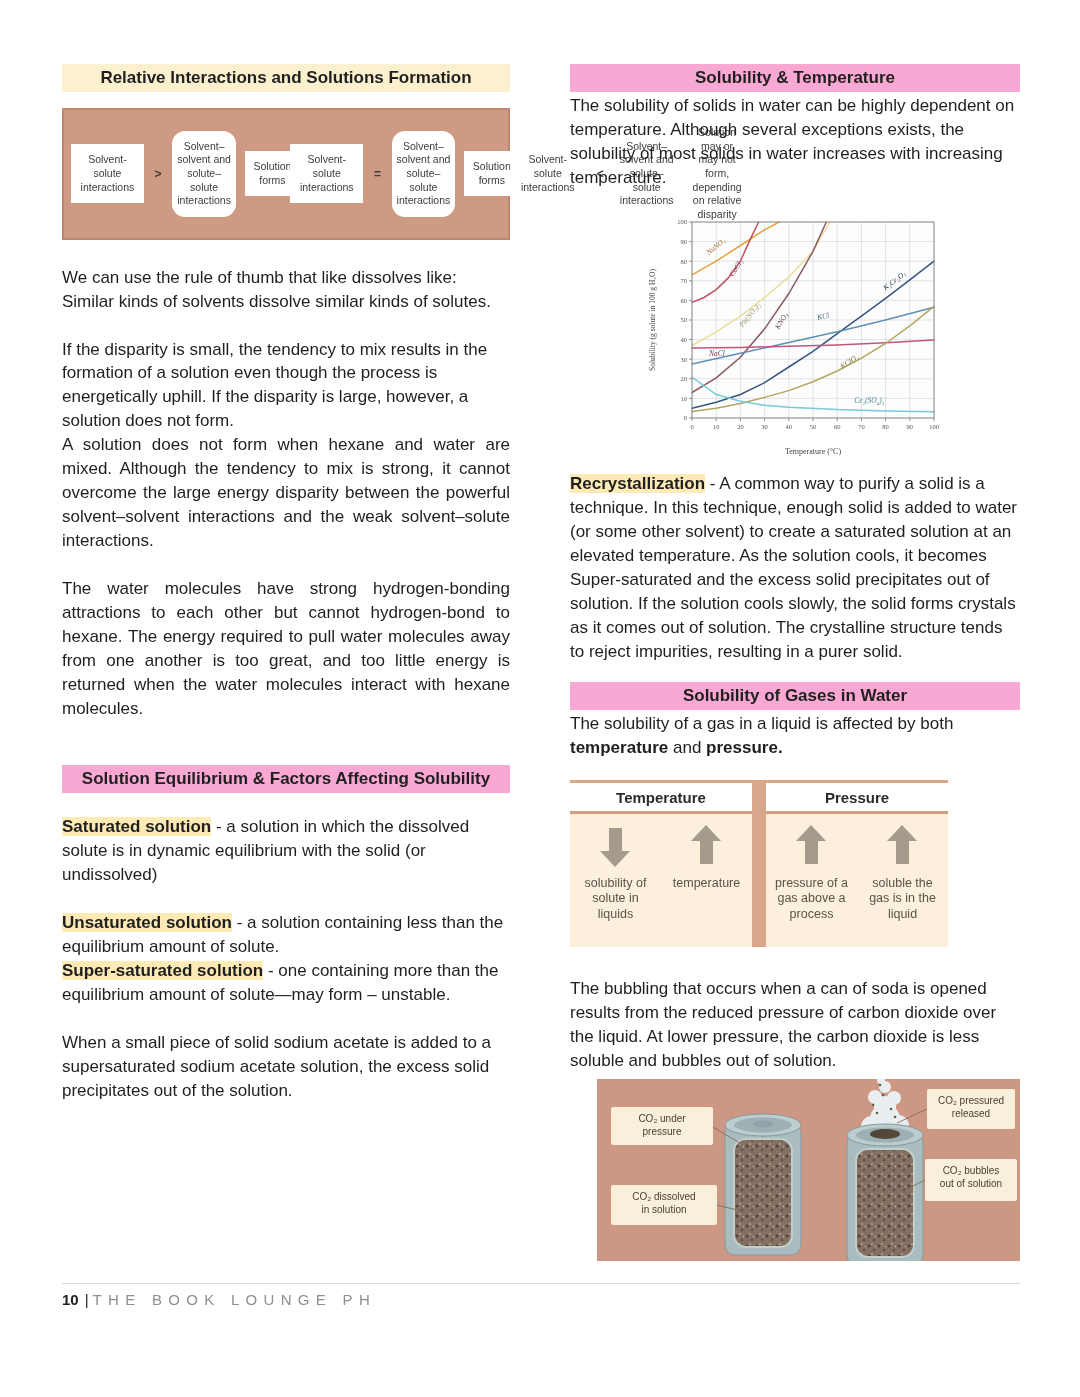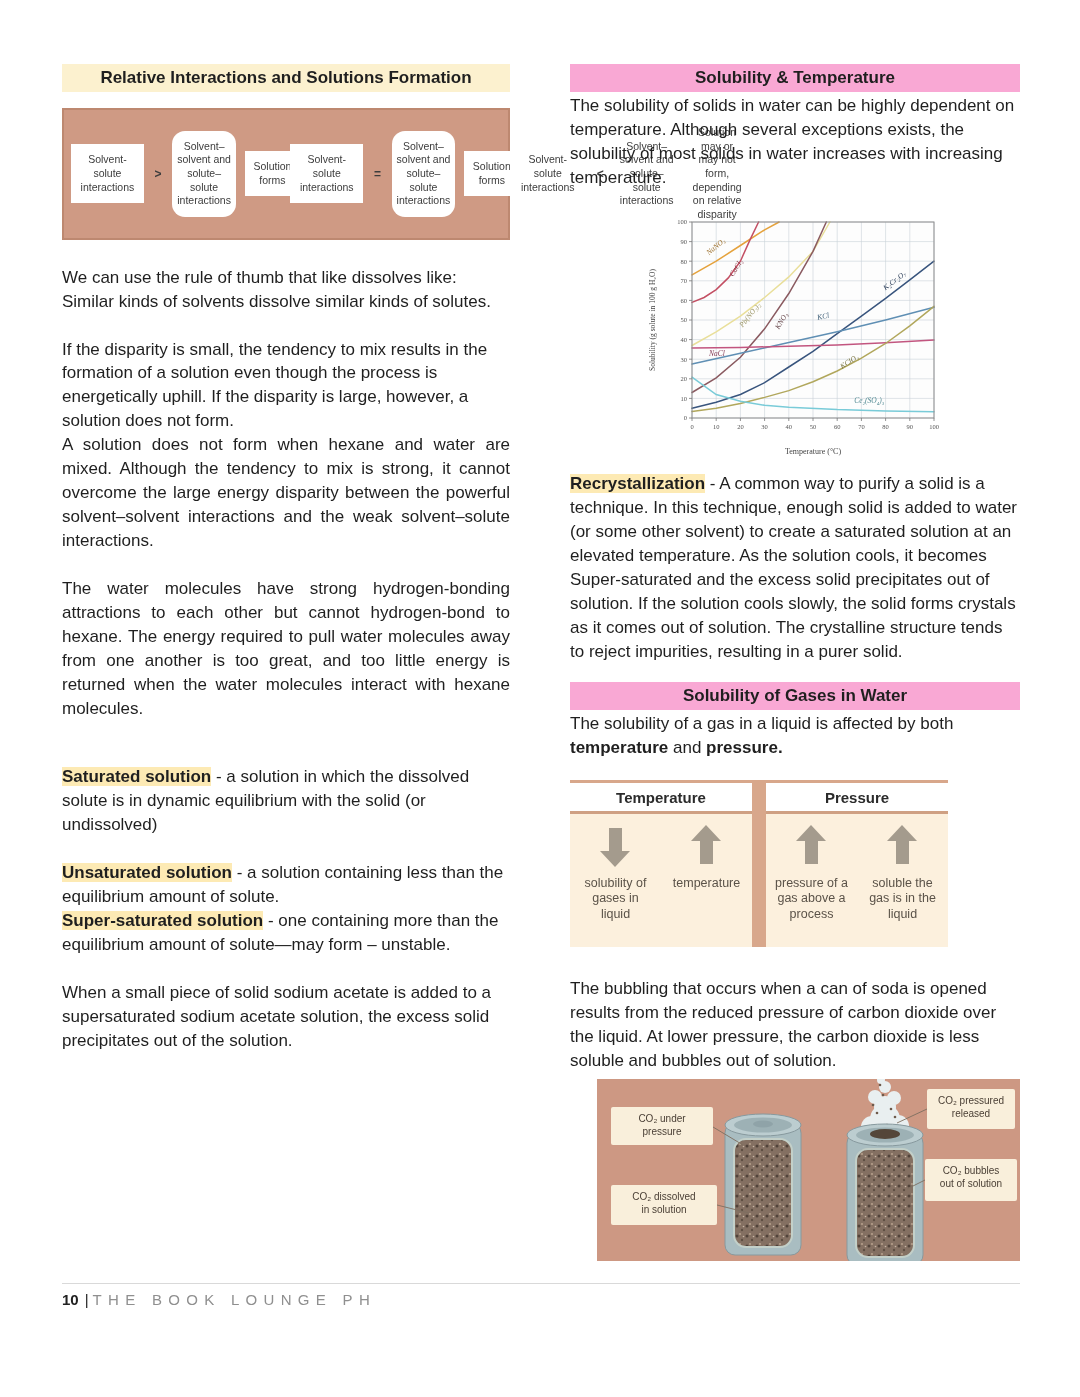--- a/index.html
+++ b/index.html
@@ -69,20 +69,21 @@
        <div class="icell c1">Solvent-solute interactions</div>
        <div class="iop">&lt;</div>
        <div class="icell c3">Solvent–solvent and solute–solute interactions</div>
        <div class="icell c4">Solution may or may not form, depending on relative disparity</div>
      </div>
     </div>
   <p>We can use the rule of thumb that like dissolves like: Similar kinds of solvents dissolve similar kinds of solutes.</p>
   <p class="tight">If the disparity is small, the tendency to mix results in the formation of a solution even though the process is energetically uphill. If the disparity is large, however, a solution does not form.</p>
   <p class="just">A solution does not form when hexane and water are mixed. Although the tendency to mix is strong, it cannot overcome the large energy disparity between the powerful solvent–solvent interactions and the weak solvent–solute interactions.</p>
   <p class="just" style="margin-bottom:44px">The water molecules have strong hydrogen-bonding attractions to each other but cannot hydrogen-bond to hexane. The energy required to pull water molecules away from one another is too great, and too little energy is returned when the water molecules interact with hexane molecules.</p>
+  <div class="sec-head head-blue" style="margin-bottom:22px">Solution Equilibrium &amp; Factors Affecting Solubility</div>
   <p><span class="hl">Saturated solution</span><span> - a solution in which the dissolved solute is in dynamic equilibrium with the solid (or undissolved)</span></p>
   <p class="tight"><span class="hl">Unsaturated solution</span><span> - a solution containing less than the equilibrium amount of solute.</span></p>
   <p><span class="hl">Super-saturated solution</span><span> - one containing more than the equilibrium amount of solute—may form – unstable.</span></p>
   <p>When a small piece of solid sodium acetate is added to a supersaturated sodium acetate solution, the excess solid precipitates out of the solution.</p>
 </div>
 
 <div id="right-col" class="col">
   <div class="sec-head head-blue" style="margin-bottom:2px">Solubility &amp; Temperature</div>
   <p style="margin-bottom:22px">The solubility of solids in water can be highly dependent on temperature. Although several exceptions exists, the solubility of most solids in water increases with increasing temperature.</p>
   <div class="chart-wrap" id="solubility-chart"><svg width="300" height="246" viewBox="0 0 300 246" xmlns="http://www.w3.org/2000/svg">
@@ -178,21 +179,21 @@
   <p class="tight"><span class="hl">Recrystallization</span><span> - A common way to purify a solid is a technique. In this technique, enough solid is added to water (or some other solvent) to create a saturated solution at an elevated temperature. As the solution cools, it becomes</span></p>
   <p style="margin-bottom:18px">Super-saturated and the excess solid precipitates out of solution. If the solution cools slowly, the solid forms crystals as it comes out of solution. The crystalline structure tends to reject impurities, resulting in a purer solid.</p>
   <div class="sec-head head-blue" style="margin-bottom:2px">Solubility of Gases in Water</div>
   <p style="margin-bottom:20px"><span>The solubility of a gas in a liquid is affected by both </span><span class="b">temperature</span><span> and </span><span class="b">pressure.</span></p>
   <div class="gas-diagram" id="gas-diagram">
       <div class="gas-panel">
       <div class="gas-title">Temperature</div>
       <div class="gas-body">
         <div class="gas-item">
           <div class="gas-arrow down"></div>
-          <div class="gas-label">solubility of gases in liquid</div>
+          <div class="gas-label">solubility of solute in liquids</div>
         </div>
         <div class="gas-item">
           <div class="gas-arrow up"></div>
           <div class="gas-label">temperature</div>
         </div>
         </div>
       </div>
       <div style="flex:0 0 14px;background:#d8a78b"></div>
       <div class="gas-panel">
       <div class="gas-title">Pressure</div>

